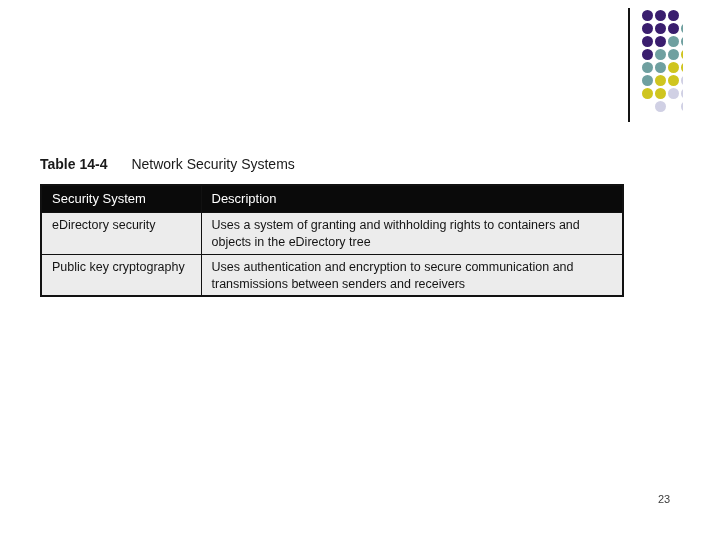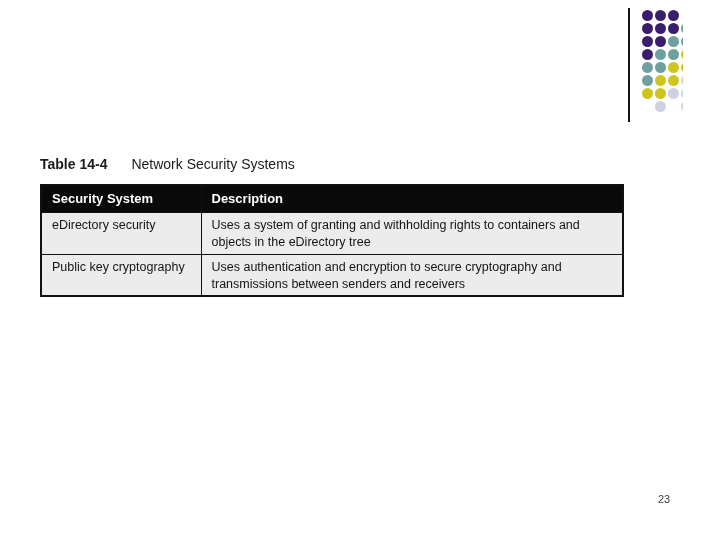--- a/index.html
+++ b/index.html
@@ -46,21 +46,21 @@
     top: 184px;
     width: 582px;
     border-collapse: collapse;
     table-layout: fixed;
     border: 2px solid #111111;
   }
   table.sec th {
     background: #0a0a0a;
     color: #ffffff;
     font-size: 13px;
-    font-weight: bold;
+    font-weight: normal;
     text-align: left;
     padding: 4px 10px 5px 10px;
     height: 27px;
     box-sizing: border-box;
     border: 1.5px solid #111111;
   }
   table.sec td {
     background: #ececec;
     font-size: 12.5px;
     color: #141414;
@@ -135,20 +135,20 @@
         <th>Description</th>
       </tr>
     </thead>
     <tbody>
       <tr>
         <td>eDirectory security</td>
         <td>Uses a system of granting and withholding rights to containers and objects in the eDirectory tree</td>
       </tr>
       <tr>
         <td>Public key cryptography</td>
-        <td>Uses authentication and encryption to secure cryptography and transmissions between senders and receivers</td>
+        <td>Uses authentication and encryption to secure communication and transmissions between senders and receivers</td>
       </tr>
     </tbody>
   </table>
 
   <div class="pagenum">23</div>
 
 </div>
 
 </body></html>

